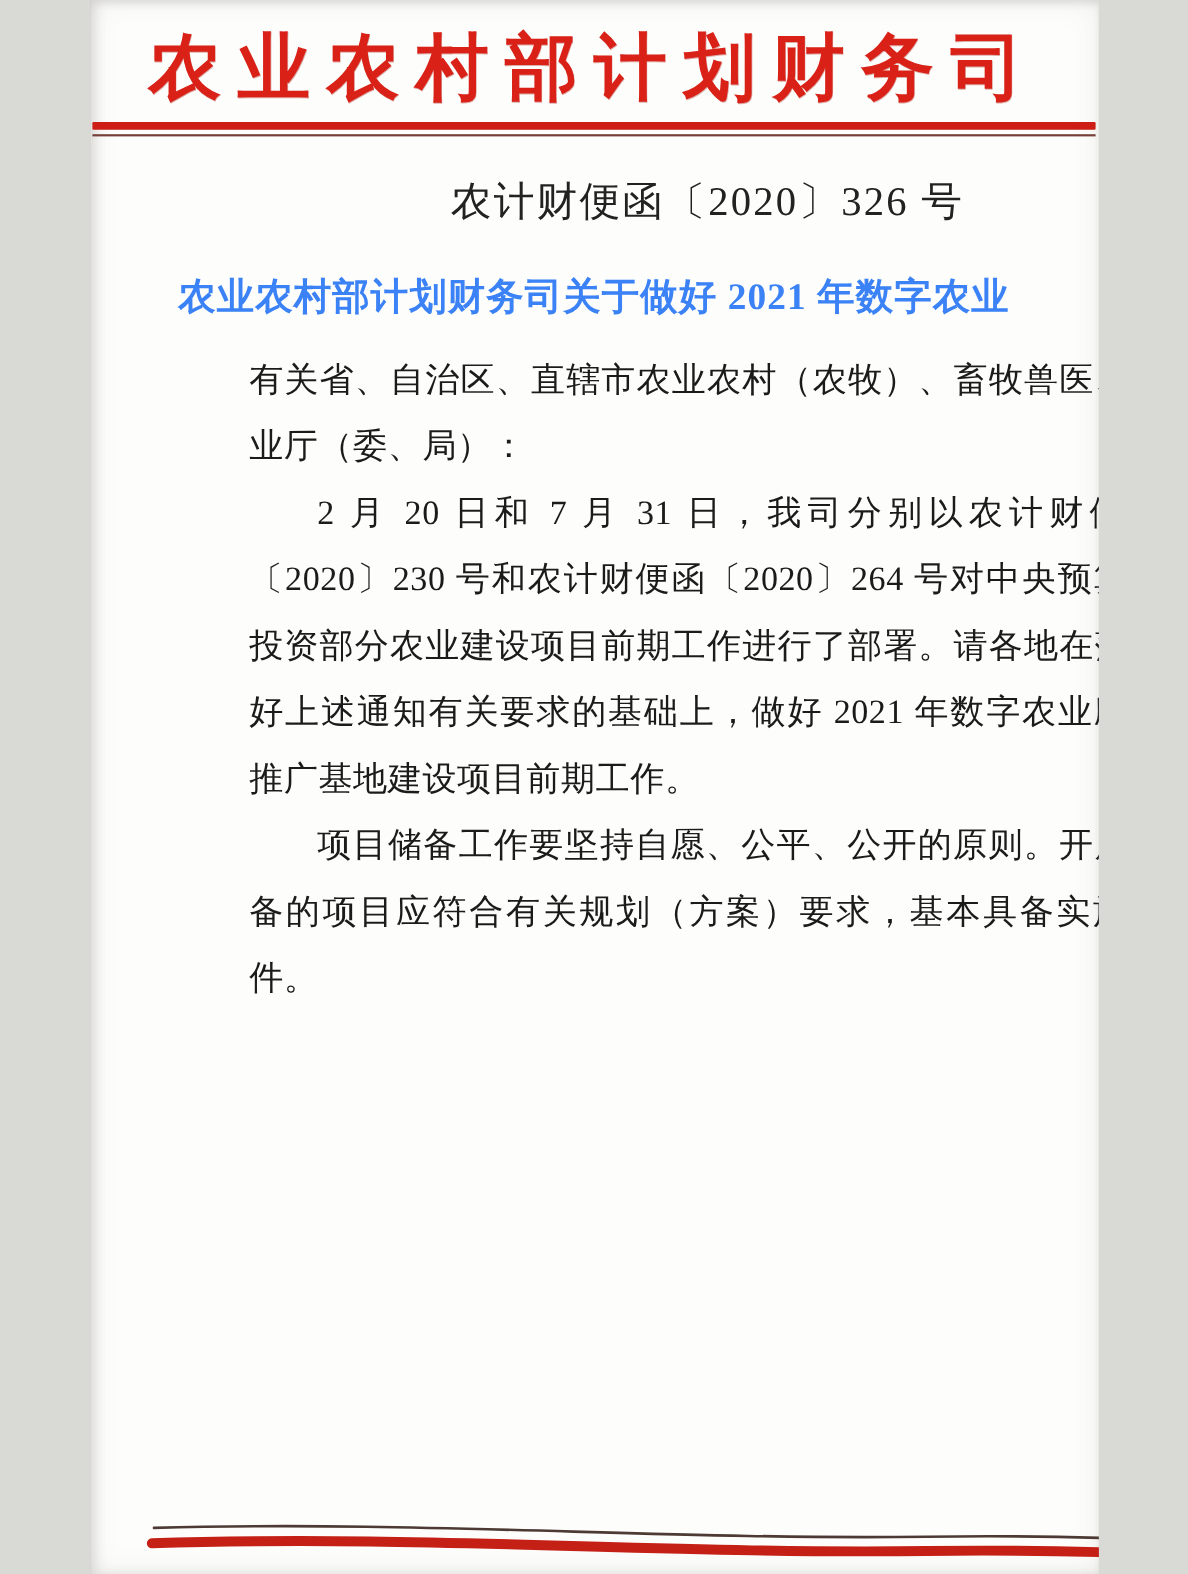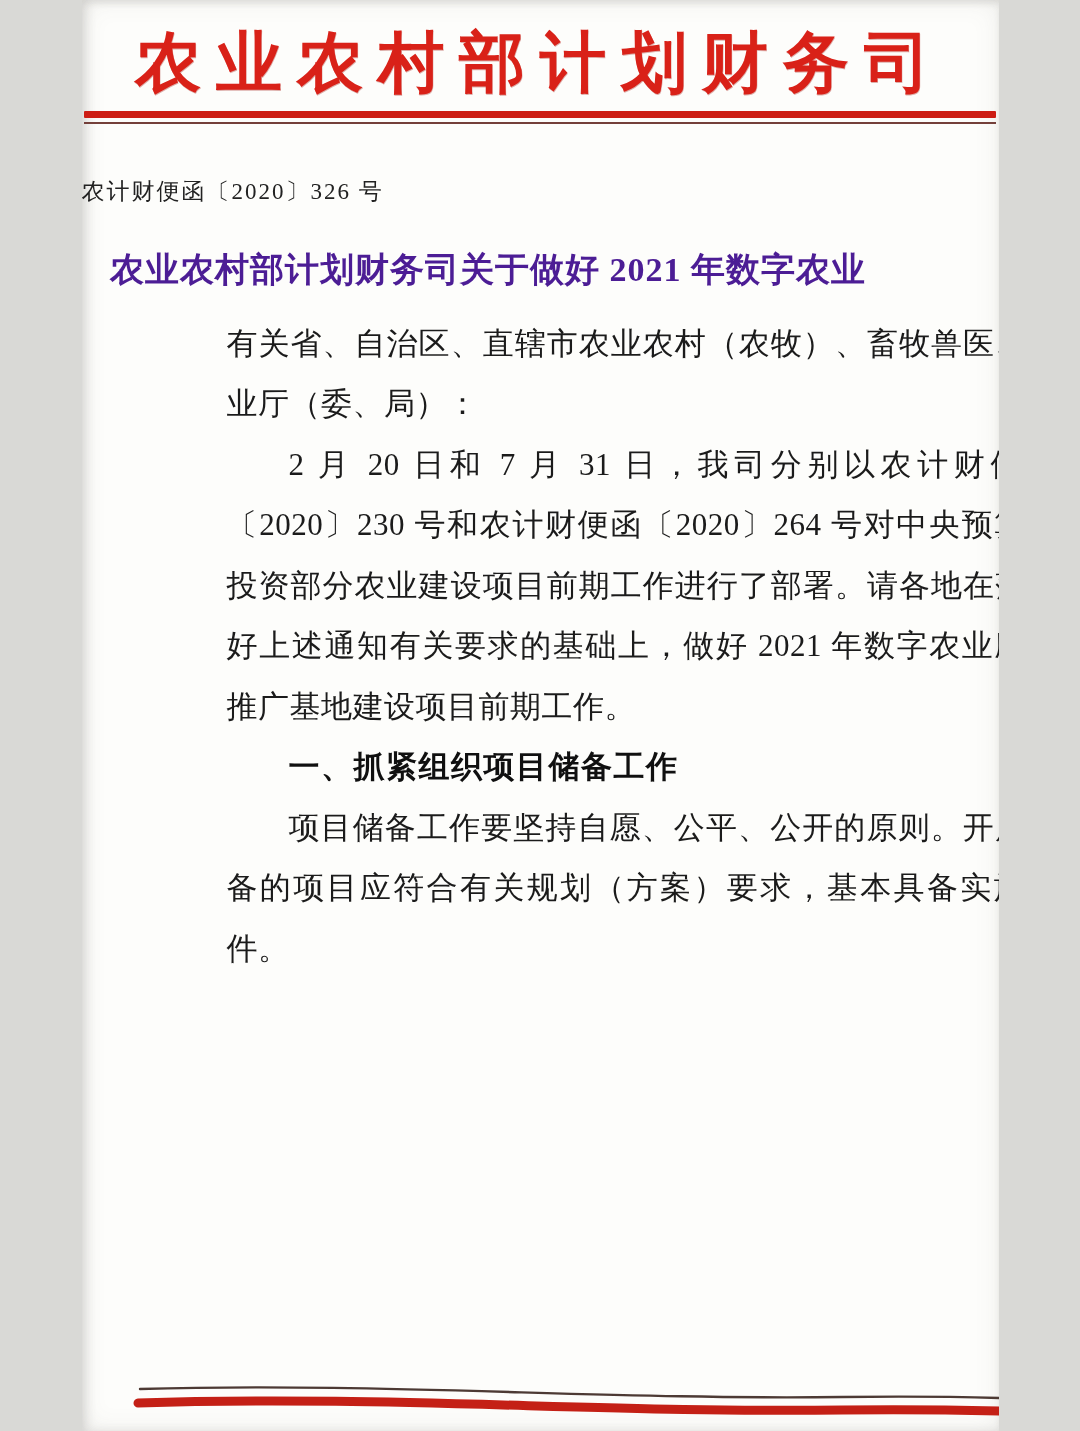--- a/index.html
+++ b/index.html
@@ -24,36 +24,37 @@
     line-height:1.3;
     text-shadow:0.5px 0.5px 0 rgba(160,30,20,.35);
     white-space:nowrap;
   }
   .rule-wrap { width:912px; margin:5px auto 0; }
   .rule-thick { height:7px; background:#cd1d14; border-radius:1px; }
   .rule-thin  { height:2px; background:#74403a; margin-top:4px; }
 
   
   .doc-number {
-    margin-top:52px;
+    margin-top:34px;
     padding-right:122px;
-    text-align:left;
-    font-size:23px;
+    text-align:right;
+    font-size:37px;
     letter-spacing:2px;
     color:#222;
   }
 
   
   .doc-title {
     margin:34px auto 0;
     width:860px;
+    text-align:center;
     font-size:34px;
     font-weight:bold;
     line-height:57px;
-    color:#4c1d95;
+    color:#3b82f6;
     letter-spacing:1px;
   }
 
   
   .doc-body {
     width:832px;
     margin:16px 0 0 145px;
     font-size:31px;
     line-height:60.5px;
     text-align:justify;
@@ -87,21 +88,20 @@
 
   <div class="doc-number">农计财便函〔2020〕326 号</div>
 
   <h2 class="doc-title">
     <span>农业农村部计划财务司关于做好 2021 年数字农业</span><br>
   </h2>
 
   <main class="doc-body">
     <p class="salutation">有关省、自治区、直辖市农业农村（农牧）、畜牧兽医、渔业厅（委、局）：</p>
     <p class="indent">2 月 20 日和 7 月 31 日，我司分别以农计财便函〔2020〕230 号和农计财便函〔2020〕264 号对中央预算内投资部分农业建设项目前期工作进行了部署。请各地在落实好上述通知有关要求的基础上，做好 2021 年数字农业应用推广基地建设项目前期工作。</p>
-    <p class="indent section-heading">一、抓紧组织项目储备工作</p>
     <p class="indent">项目储备工作要坚持自愿、公平、公开的原则。开展储备的项目应符合有关规划（方案）要求，基本具备实施条件。</p>
   </main>
 
   <div class="footer-rule">
     <svg width="1080" height="57" viewBox="0 0 1080 57" xmlns="http://www.w3.org/2000/svg">
       <path d="M 58 15 C 300 8, 520 26, 760 23 C 900 21, 990 27, 1028 30" fill="none" stroke="#4d3a34" stroke-width="2.4" stroke-linecap="round"></path>
       <path d="M 56 29 C 300 21, 520 39, 760 36 C 900 34, 995 40, 1030 41" fill="none" stroke="#c42016" stroke-width="9" stroke-linecap="round"></path>
     </svg>
   </div>
 

